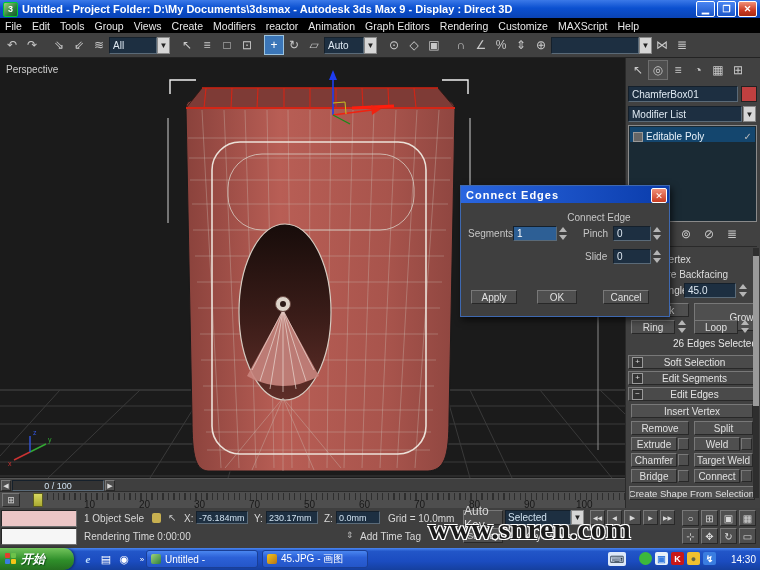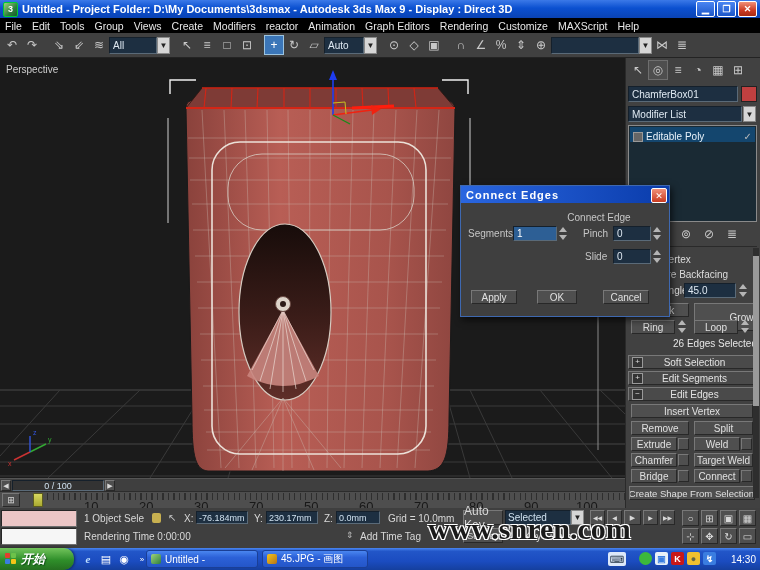--- a/index.html
+++ b/index.html
@@ -64,21 +64,21 @@
             display:flex;align-items:center;padding:0 5px;box-sizing:border-box;color:#fff;font-weight:bold;
             font-size:11px;letter-spacing:1px;}
   .dlgclose{position:absolute;right:2px;top:2px;width:14px;height:13px;background:linear-gradient(#f09078,#c93a20);
             border:1px solid #fff;border-radius:2px;color:#fff;font-size:9px;display:flex;align-items:center;justify-content:center;}
   .dlglabel{position:absolute;color:#c6c6c6;font-size:10px;}
   
   .timebar{left:0;top:478px;width:625px;height:13px;background:#3f3f3f;border-top:1px solid #555;box-sizing:border-box;}
   .ruler{left:0;top:491px;width:625px;height:17px;background:#4e4e4e;border-top:1px solid #2c2c2c;box-sizing:border-box;}
   .ticks{position:absolute;left:36px;top:1px;width:594px;height:7px;
          background:repeating-linear-gradient(90deg,#2e2e2e 0 1px,transparent 1px 5.5px);}
-  .ticknum{position:absolute;top:7px;font-size:13px;color:#181818;}
+  .ticknum{position:absolute;top:7px;font-size:10px;color:#181818;}
   .slider{position:absolute;left:33px;top:1px;width:10px;height:14px;background:linear-gradient(#d9d960,#a9a930);
           border:1px solid #5c5c20;box-sizing:border-box;}
   
   .statusbar{left:0;top:508px;width:760px;height:40px;background:#3f3f3f;font-size:10px;}
   .listener-pink{left:1px;top:2px;width:76px;height:17px;background:#ecc6c6;border:1px solid;border-color:#262626 #6e6e6e #6e6e6e #262626;box-sizing:border-box;}
   .listener-white{left:1px;top:20px;width:76px;height:17px;background:#f6f6f6;border:1px solid;border-color:#262626 #6e6e6e #6e6e6e #262626;box-sizing:border-box;}
   .stext{color:#d8d8d8;}
   .sfield{background:#1d2f41;border:1px solid;border-color:#15202b #5a6a78 #5a6a78 #15202b;color:#cfe0ee;
           font-size:9px;display:flex;align-items:center;padding:0 2px;box-sizing:border-box;}
   .pbtn{background:#4f4f4f;border:1px solid;border-color:#787878 #282828 #282828 #787878;color:#d8d8d8;

